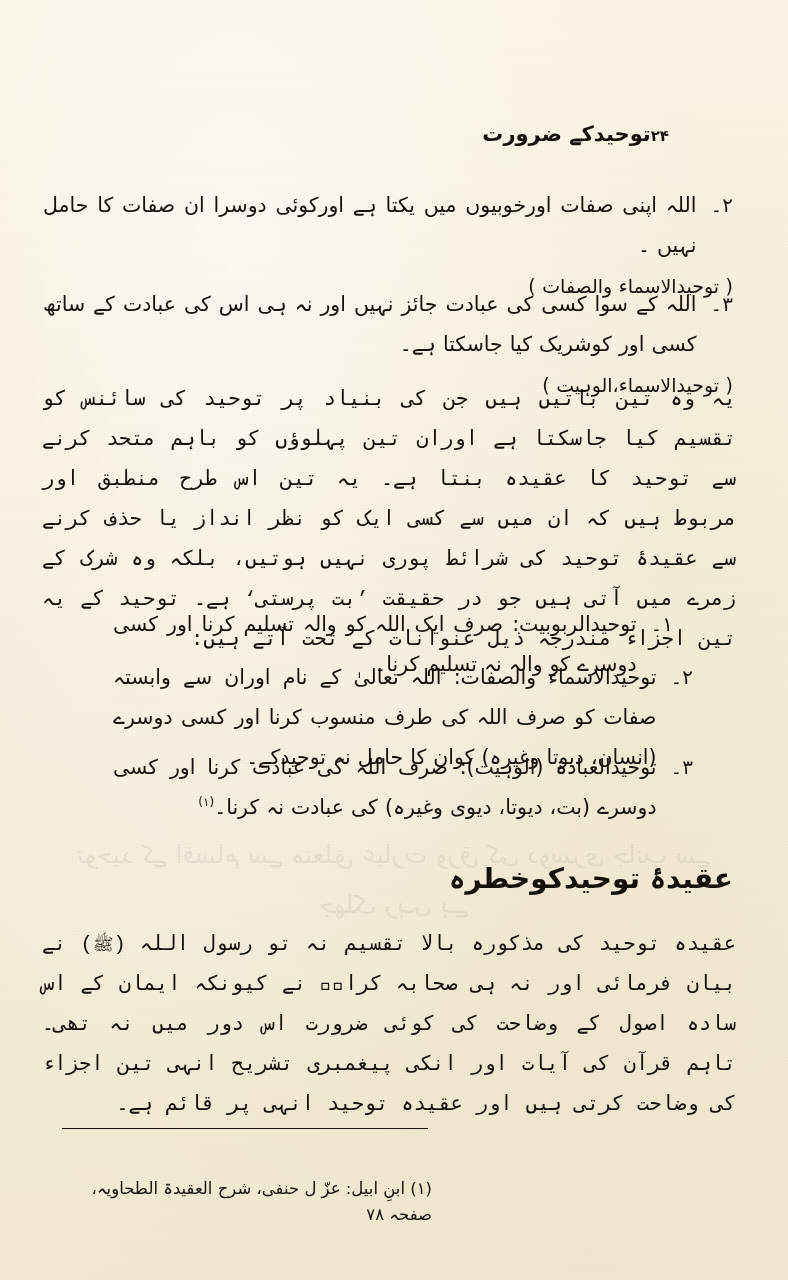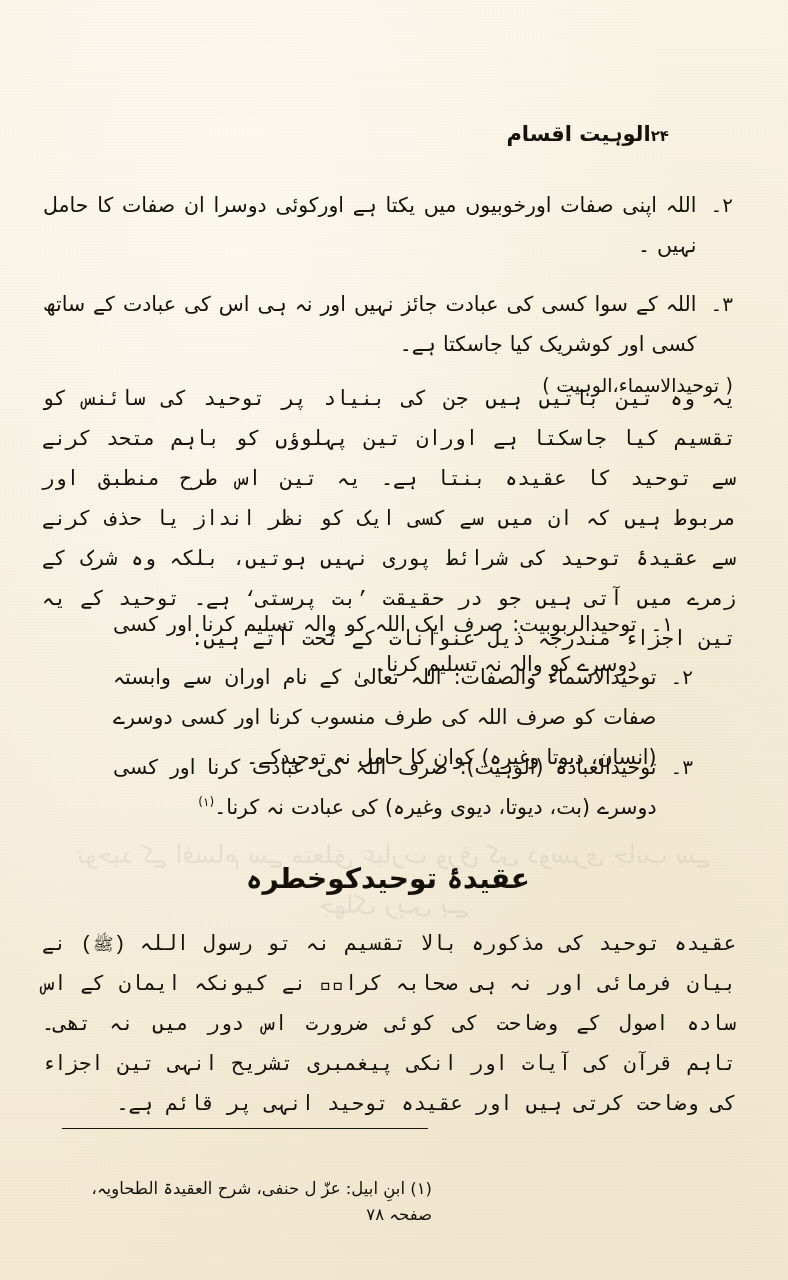--- a/index.html
+++ b/index.html
@@ -126,21 +126,21 @@
     text-align-last: right;
     font-family: Liberation Mono, monospace;
   }
 
   
   .section-heading {
     position: absolute;
     top: 862px;
     right: 55px;
     width: 690px;
-    text-align: center;
+    text-align: right;
     font-size: 28px;
     font-weight: bold;
     letter-spacing: -0.5px;
   }
 
   
   .footnote-rule {
     position: absolute;
     top: 1128px;
     left: 62px;
@@ -175,28 +175,29 @@
 <div class="page">
 
   <div class="grain"></div>
 
   <div class="showthrough">توحید کے اقسام سے متعلق عبارت ورق کی دوسری جانب سے جھلک رہی ہے</div>
 
   <div class="content">
 
     <div class="header">
       <span class="header-pagenum">۲۴</span>
-      <span class="header-title">الوہیت اقسام</span>
+      <span class="header-title">توحیدکے ضرورت</span>
     </div>
 
     <div class="block" style="top:186px; right:55px; width:690px;">
       <div class="numbered">
         <span class="num">۲۔</span>
         <span class="numbered-text">اللہ اپنی صفات اورخوبیوں میں یکتا ہے اورکوئی دوسرا ان صفات کا حامل نہیں ۔</span>
       </div>
+      <div class="tag-line">( توحیدالاسماء والصفات )</div>
     </div>
 
     <div class="block" style="top:285px; right:55px; width:690px;">
       <div class="numbered">
         <span class="num">۳۔</span>
         <span class="numbered-text">اللہ کے سوا کسی کی عبادت جائز نہیں اور نہ ہی اس کی عبادت کے ساتھ کسی اور کوشریک کیا جاسکتا ہے۔</span>
       </div>
       <div class="tag-line">( توحیدالاسماء،الوہیت )</div>
     </div>
 

